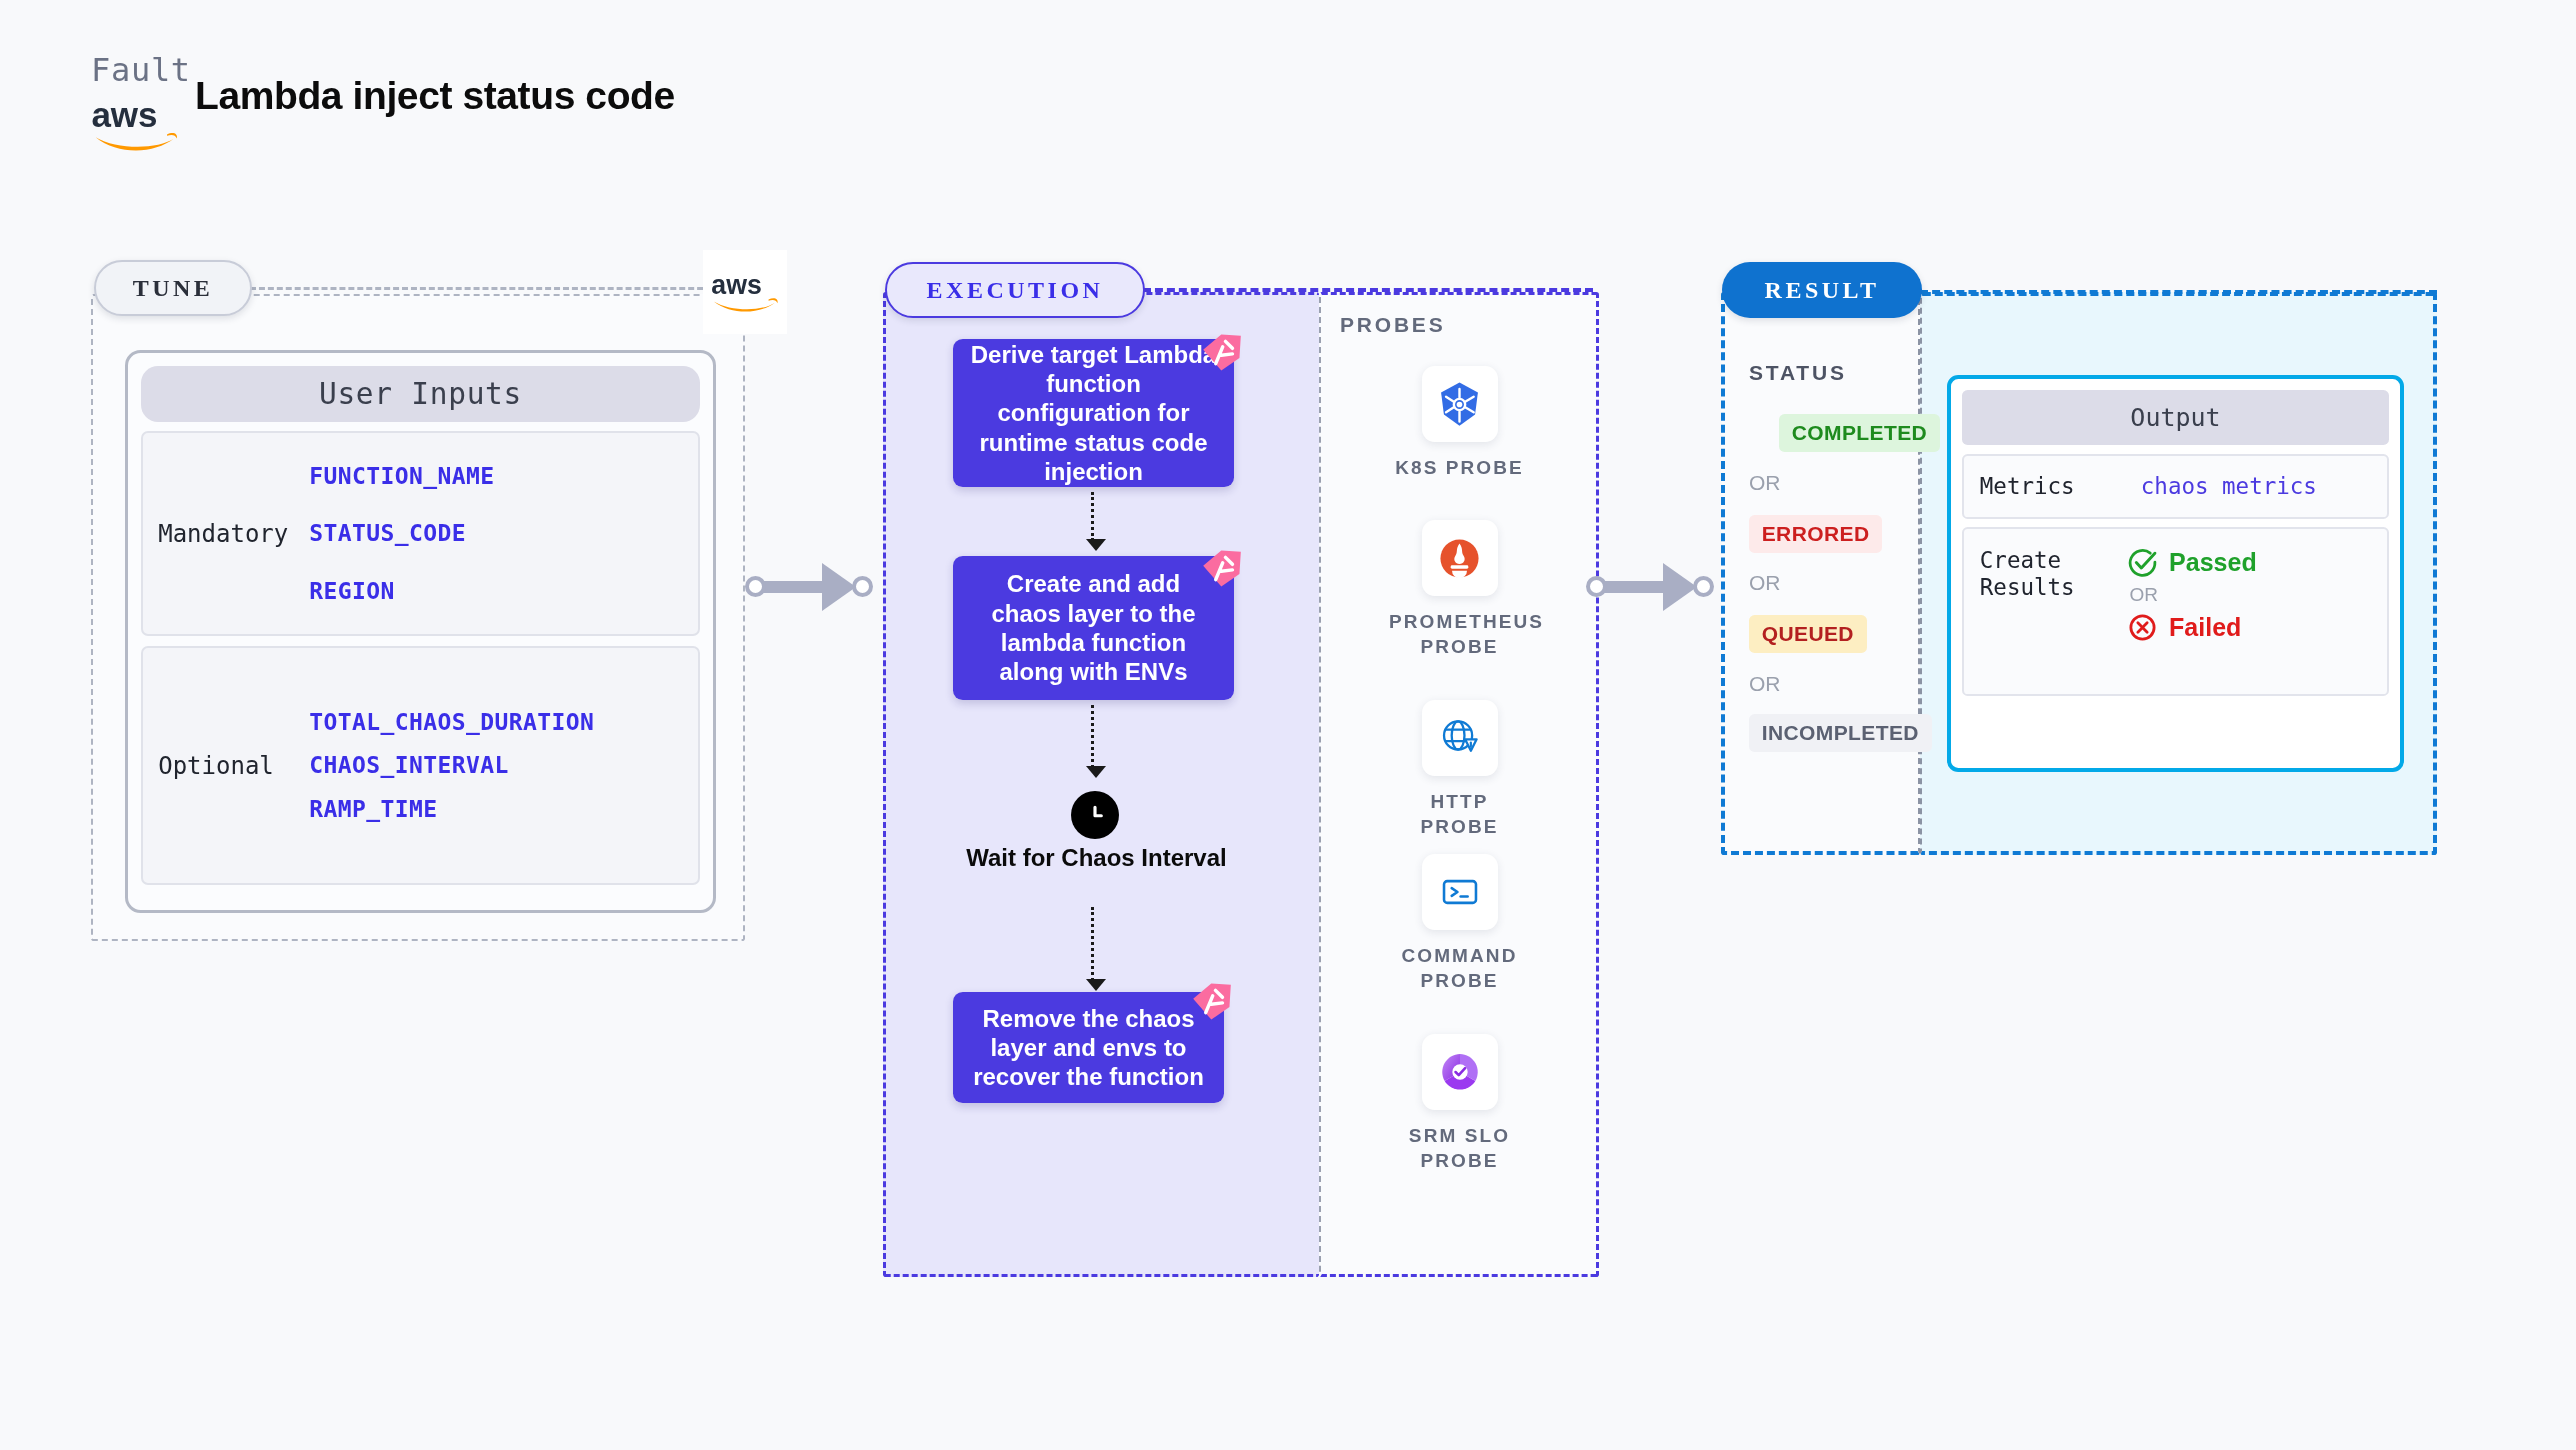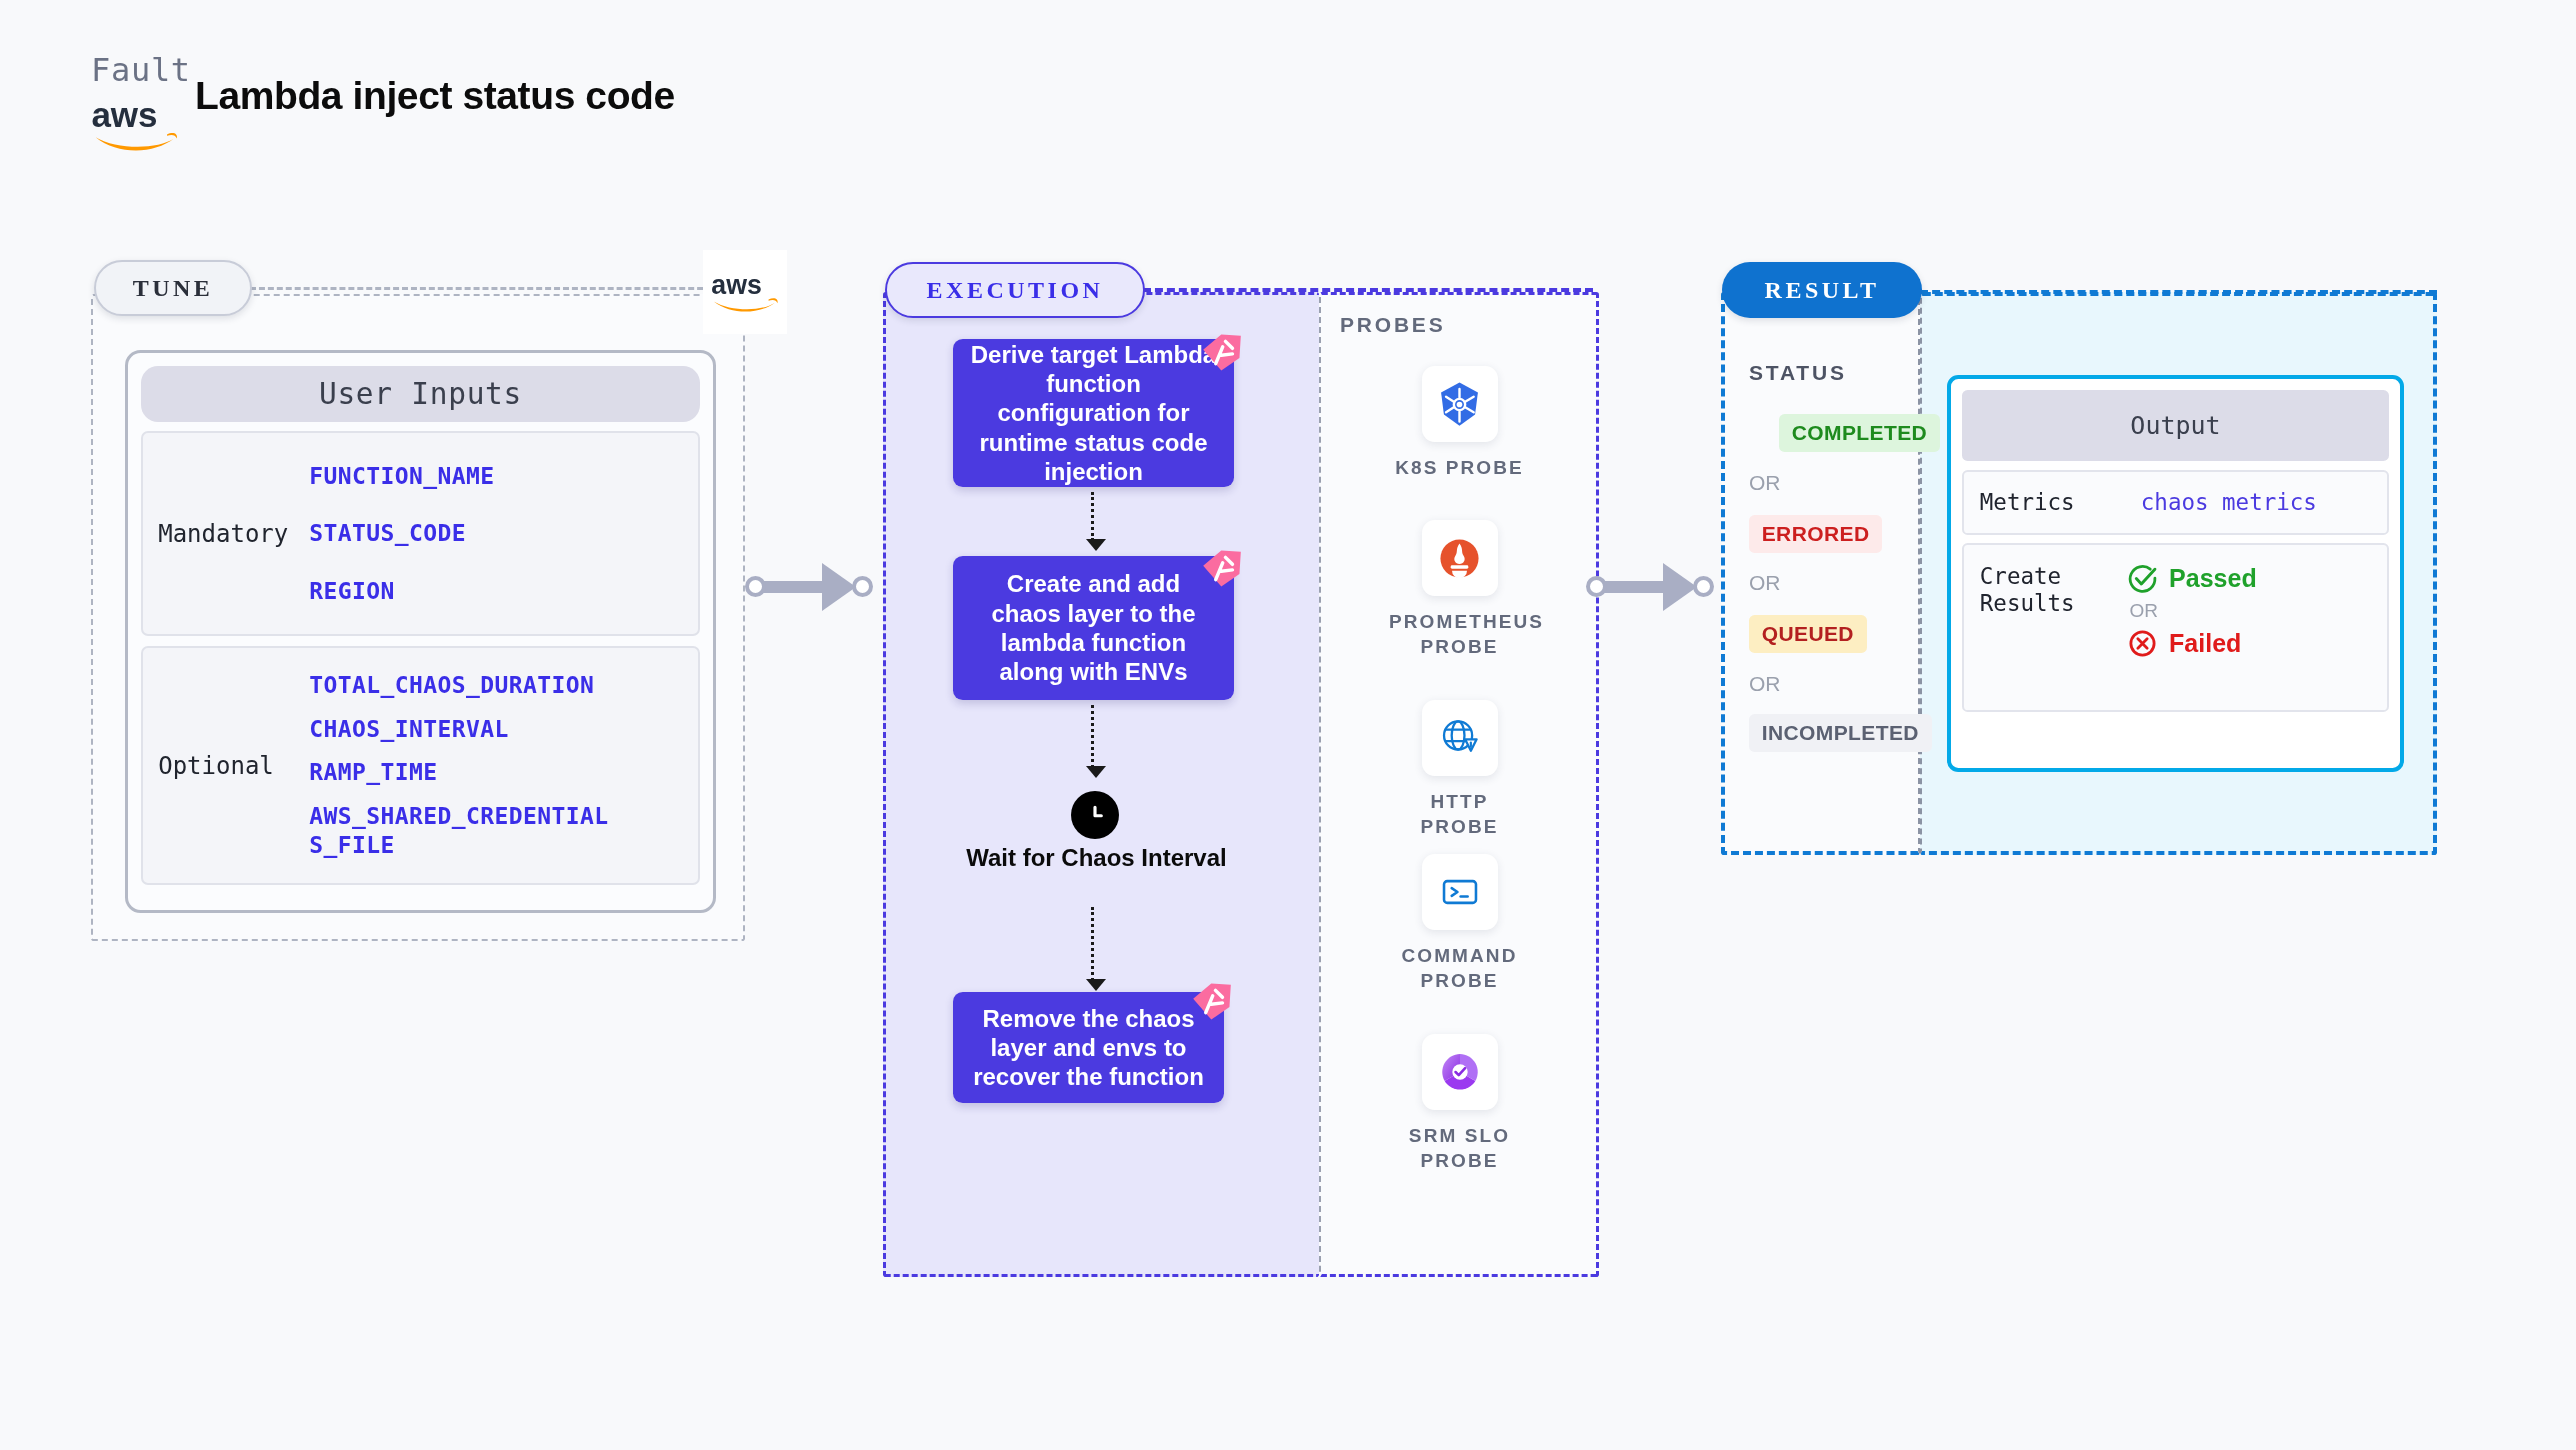--- a/index.html
+++ b/index.html
@@ -185,21 +185,21 @@
   }
   .or-text {
     position: absolute; left: 1749px; font-size: 21px; color: #9aa0ad;
   }
   #output-card {
     position: absolute; left: 1947px; top: 375px; width: 457px; height: 397px;
     border: 4.2px solid #03a9e8; border-radius: 11.3px; background: #ffffff;
     padding: 11.3px;
   }
   #output-head {
-    height: 71px; background: #dcdce8; border-radius: 5.6px;
+    height: 55px; background: #dcdce8; border-radius: 5.6px;
     display: flex; align-items: center; justify-content: center;
     font-family: "DejaVu Sans Mono", monospace;
     font-size: 25px; color: #3a3f4d;
   }
   .out-row {
     margin-top: 8.4px; border: 2.1px solid #e2e4ec; border-radius: 5.6px;
     background: #fafbfd; display: flex; align-items: center; padding: 9.8px 0 9.8px 15.5px;
   }
   .out-label {
     width: 105px; flex: none; font-family: "DejaVu Sans Mono", monospace;
@@ -266,21 +266,20 @@
         <span>REGION</span>
       </div>
     </div>
 
     <div class="io-block" id="block-optional">
       <div class="io-label">Optional</div>
       <div class="io-keys">
         <span>TOTAL_CHAOS_DURATION</span>
         <span>CHAOS_INTERVAL</span>
         <span>RAMP_TIME</span>
-        <span style="max-width:302px;word-break:break-all;">AWS_SHARED_CREDENTIALS_FILE</span>
       </div>
     </div>
   </div>
 
   <div class="conn" style="left:745px; top:563px; width:141px; height:48px;">
     <div class="bar" style="left:9.8px; width:84px;"></div>
     <div class="ring" style="left:0px;"></div>
     <div class="head" style="left:77px;"></div>
     <div class="ring" style="left:107px;"></div>
   </div>

